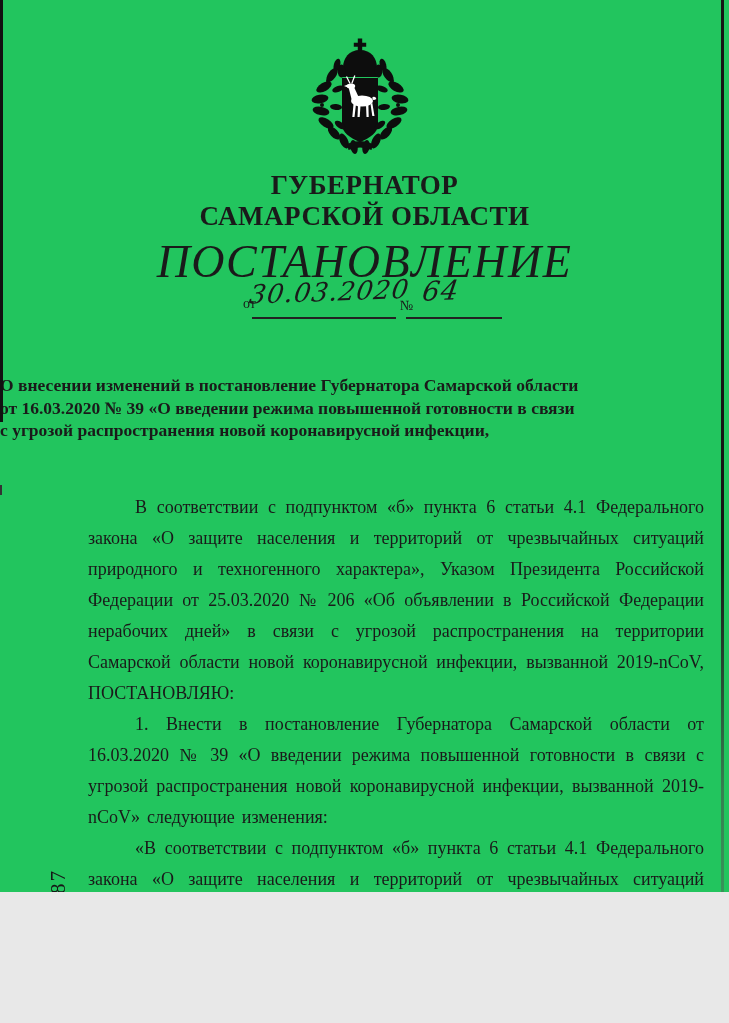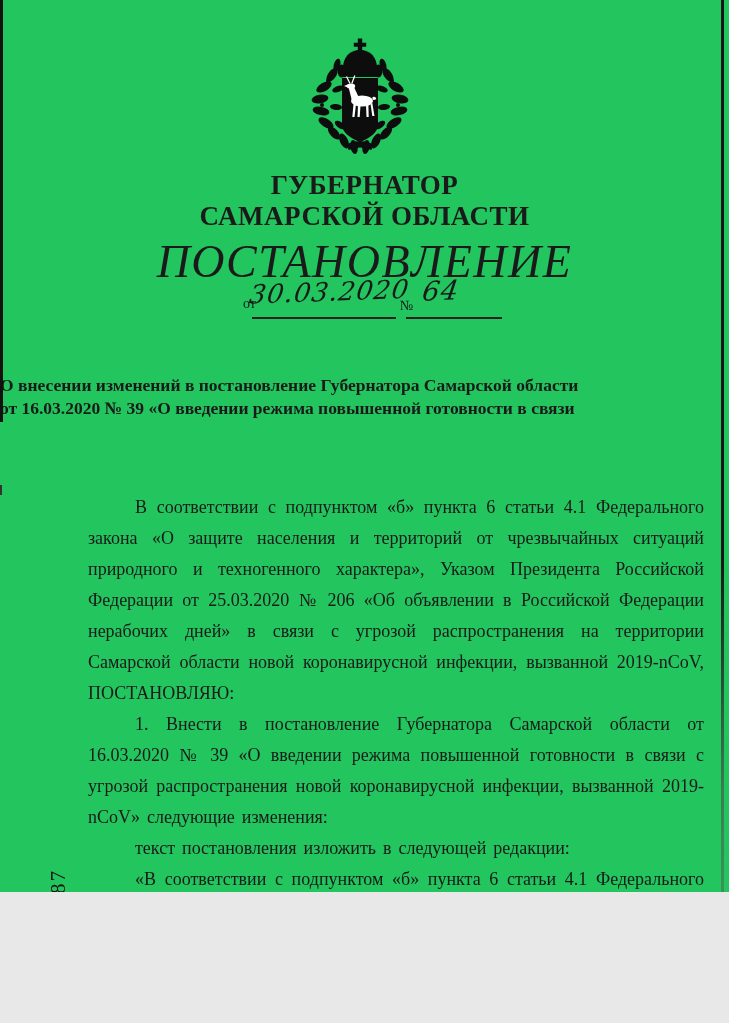--- a/index.html
+++ b/index.html
@@ -137,26 +137,26 @@
   <span class="abs date-label">от</span>
   <span class="abs date-value">30.03.2020</span>
   <div class="abs date-underline"></div>
   <span class="abs num-label">№</span>
   <span class="abs num-value">64</span>
   <div class="abs num-underline"></div>
 
   <div class="abs title-block">
     <div>О внесении изменений в постановление Губернатора Самарской области</div>
     <div>от 16.03.2020 № 39 «О введении режима повышенной готовности в связи</div>
+    <div>с угрозой распространения новой коронавирусной инфекции,</div>
   </div>
 
   <div class="abs body-block">
     <p>В соответствии с подпунктом «б» пункта 6 статьи 4.1 Федерального закона «О защите населения и территорий от чрезвычайных ситуаций природного и техногенного характера», Указом Президента Российской Федерации от 25.03.2020 № 206 «Об объявлении в Российской Федерации нерабочих дней» в связи с угрозой распространения на территории Самарской области новой коронавирусной инфекции, вызванной 2019-nCoV, ПОСТАНОВЛЯЮ:</p>
     <p>1. Внести в постановление Губернатора Самарской области от 16.03.2020 № 39 «О введении режима повышенной готовности в связи с угрозой распространения новой коронавирусной инфекции, вызванной 2019-nCoV» следующие изменения:</p>
-    <p>текст постановления изложить в следующей редакции:</p>
     <p class="continues">«В соответствии с подпунктом «б» пункта 6 статьи 4.1 Федерального закона «О защите населения и территорий от чрезвычайных ситуаций природного и техногенного характера», Указом Президента Российской</p>
   </div>
 
   <div class="abs stamp">006887</div>
 
   <div class="abs edge-left-top"></div>
   <div class="abs edge-left-nick"></div>
   <div class="abs edge-left-bottom"></div>
   <div class="abs edge-right"></div>
   <div class="abs noise-band"></div>

